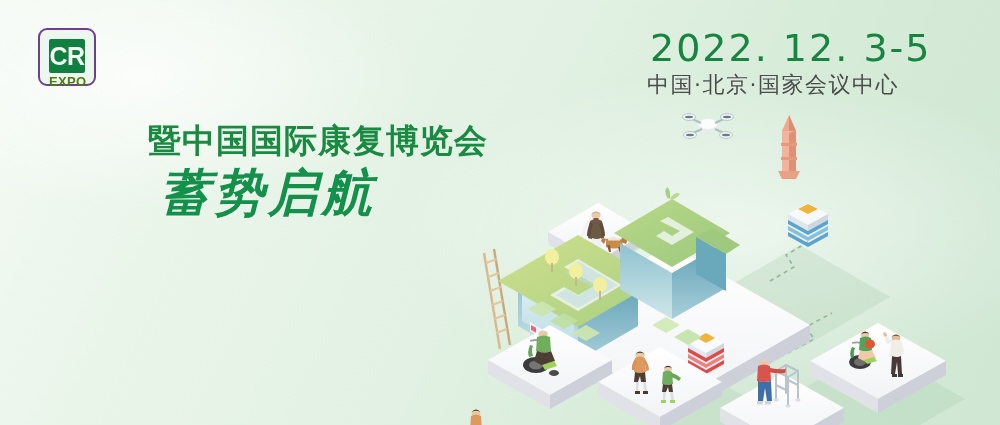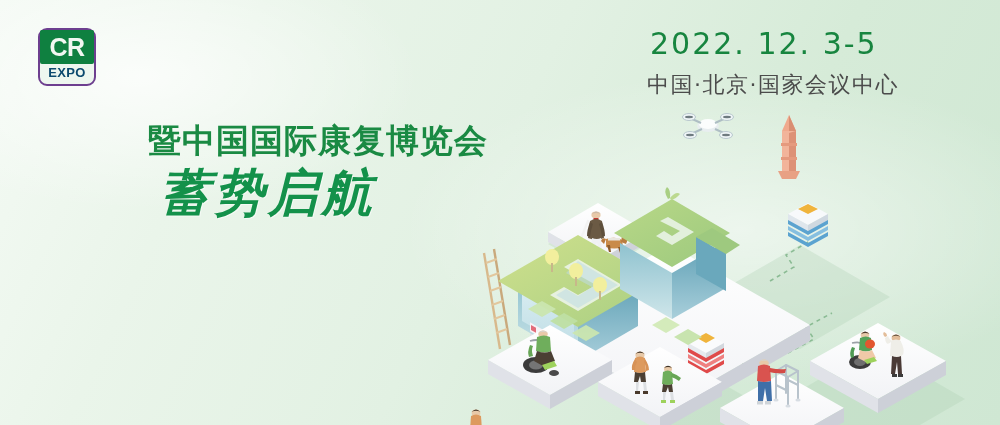--- a/index.html
+++ b/index.html
@@ -27,40 +27,40 @@
 
   
   .logo {
     position: absolute;
     left: 38px; top: 28px;
     width: 58px; height: 58px;
     border: 2.5px solid #6d3f8f;
     border-radius: 9px;
     background: #eef7ef;
     box-sizing: border-box;
-    padding: 0;
+    padding: 9px;
   }
   .logo-cr {
     width: 100%;
     height: 34px;
     background: #0f8040;
     border-radius: 2px;
     display: flex;
     align-items: center;
     justify-content: center;
     color: #f2f7f1;
     font-weight: bold;
     font-size: 25px;
     letter-spacing: -0.5px;
     line-height: 1;
     font-family: "Liberation Sans", sans-serif;
   }
   .logo-expo {
     text-align: center;
-    color: #0c4a6e;
+    color: #4d7c0f;
     font-weight: bold;
     font-size: 13px;
     letter-spacing: 0.3px;
     line-height: 16px;
     margin-top: 1px;
     font-family: "Liberation Sans", sans-serif;
   }
 
   
   .title-l1, .title-l2 {
@@ -111,21 +111,21 @@
     font-family: "DejaVu Sans", "Liberation Sans", sans-serif;
     -webkit-text-stroke: 3px #0f8a41;
     paint-order: stroke fill;
   }
 
   
   .date {
     position: absolute;
     left: 650px; top: 26px;
     color: #17853f;
-    font-size: 30px;
+    font-size: 38px;
     letter-spacing: 2px;
     white-space: nowrap;
     font-family: "DejaVu Sans", "Liberation Sans", sans-serif;
   }
   .venue {
     position: absolute;
     left: 647px; top: 70px;
     color: #4b4b4b;
     font-size: 22px;
     letter-spacing: 1.5px;

